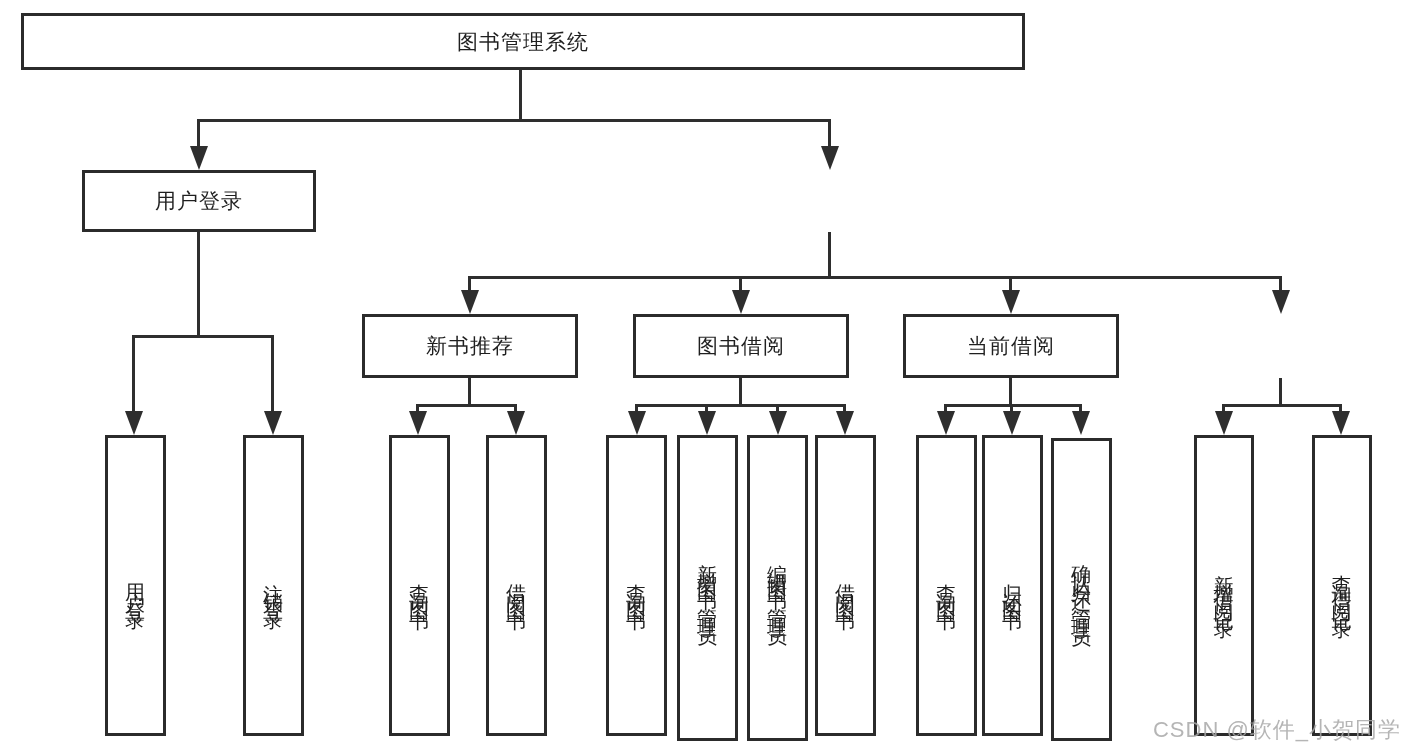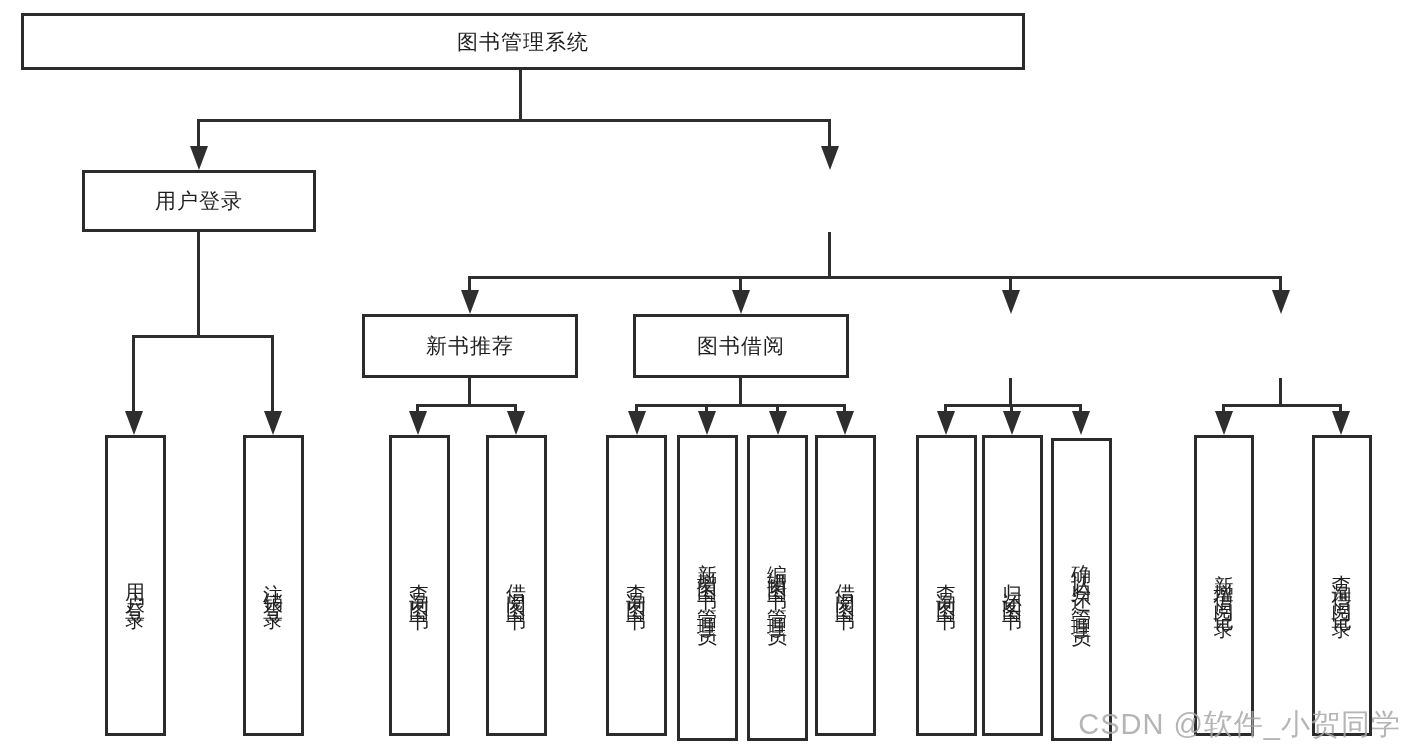--- a/index.html
+++ b/index.html
@@ -24,21 +24,21 @@
   .hline{position:absolute;height:3px;background:#2e2e2e;}
   .arrow{
     position:absolute;width:0;height:0;
     border-left:9px solid transparent;border-right:9px solid transparent;
     border-top:24px solid #2e2e2e;
   }
 
   
   .watermark{
     position:absolute;right:4px;bottom:2px;z-index:10;
-    color:rgba(168,168,168,0.85);font-size:29px;letter-spacing:1px;white-space:nowrap;
+    color:rgba(168,168,168,0.85);font-size:22px;letter-spacing:1px;white-space:nowrap;
   }
 </style>
 </head>
 <body>
 
 <div id="canvas">
 
   <div class="node" style="left:21px;top:13px;width:1004px;height:57px;">图书管理系统</div>
 
   <div class="vline" style="left:519px;top:70px;height:50px;"></div>
@@ -63,20 +63,21 @@
   <div class="arrow" style="left:461px;top:290px;"></div>
   <div class="vline" style="left:739px;top:276px;height:16px;"></div>
   <div class="arrow" style="left:732px;top:290px;"></div>
   <div class="vline" style="left:1009px;top:276px;height:16px;"></div>
   <div class="arrow" style="left:1002px;top:290px;"></div>
   <div class="vline" style="left:1279px;top:276px;height:16px;"></div>
   <div class="arrow" style="left:1272px;top:290px;"></div>
 
   <div class="node" style="left:633px;top:314px;width:216px;height:64px;">图书借阅</div>
   <div class="node" style="left:362px;top:314px;width:216px;height:64px;">新书推荐</div>
+  <div class="node" style="left:903px;top:314px;width:216px;height:64px;">当前借阅</div>
 
   <div class="vline" style="left:468px;top:378px;height:28px;"></div>
   <div class="hline" style="left:416px;top:404px;width:101px;"></div>
   <div class="vline" style="left:416px;top:404px;height:9px;"></div>
   <div class="arrow" style="left:409px;top:411px;"></div>
   <div class="vline" style="left:514px;top:404px;height:9px;"></div>
   <div class="arrow" style="left:507px;top:411px;"></div>
 
   <div class="vline" style="left:739px;top:378px;height:28px;"></div>
   <div class="hline" style="left:635px;top:404px;width:211px;"></div>

